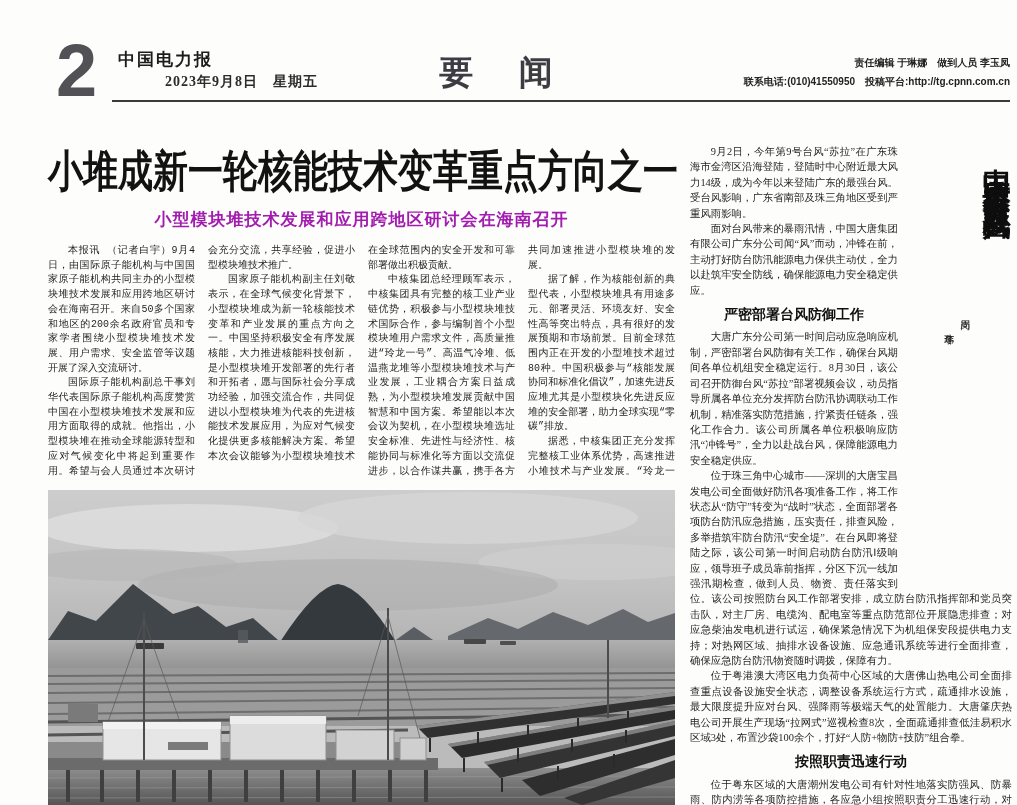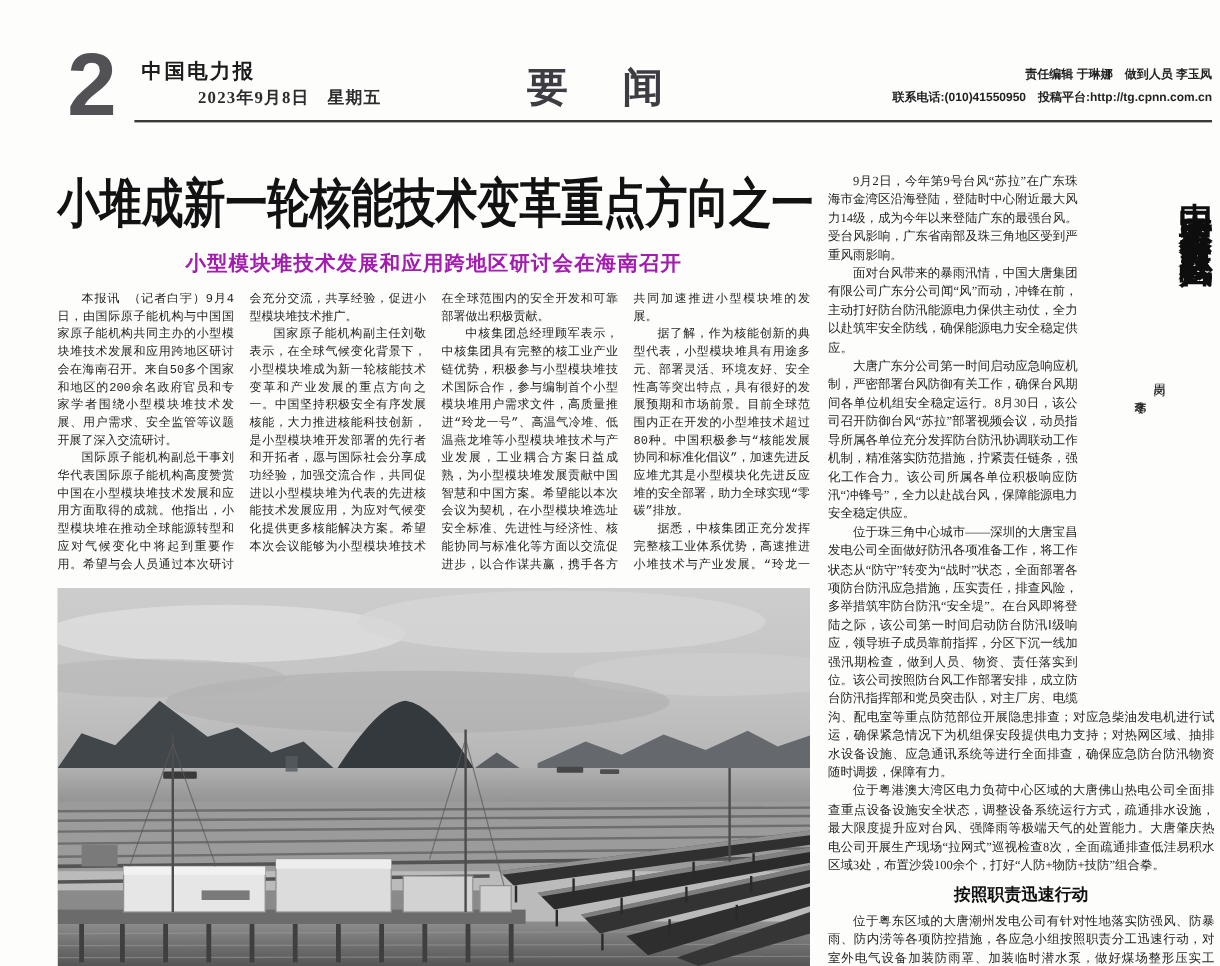--- a/index.html
+++ b/index.html
@@ -235,19 +235,20 @@
 <div class="side">
   <div class="v-box">
     <div class="v-headline">中国大唐广东公司全力以赴应战台风</div>
     <div class="v-byline">
       <div class="name1">周岗</div>
       <div class="name2">李冬玮</div>
     </div>
   </div>
   <p>9月2日，今年第9号台风“苏拉”在广东珠海市金湾区沿海登陆，登陆时中心附近最大风力14级，成为今年以来登陆广东的最强台风。受台风影响，广东省南部及珠三角地区受到严重风雨影响。</p>
   <p>面对台风带来的暴雨汛情，中国大唐集团有限公司广东分公司闻“风”而动，冲锋在前，主动打好防台防汛能源电力保供主动仗，全力以赴筑牢安全防线，确保能源电力安全稳定供应。</p>
+  <div class="side-section-title">严密部署台风防御工作</div>
   <p>大唐广东分公司第一时间启动应急响应机制，严密部署台风防御有关工作，确保台风期间各单位机组安全稳定运行。8月30日，该公司召开防御台风“苏拉”部署视频会议，动员指导所属各单位充分发挥防台防汛协调联动工作机制，精准落实防范措施，拧紧责任链条，强化工作合力。该公司所属各单位积极响应防汛“冲锋号”，全力以赴战台风，保障能源电力安全稳定供应。</p>
   <p>位于珠三角中心城市——深圳的大唐宝昌发电公司全面做好防汛各项准备工作，将工作状态从“防守”转变为“战时”状态，全面部署各项防台防汛应急措施，压实责任，排查风险，多举措筑牢防台防汛“安全堤”。在台风即将登陆之际，该公司第一时间启动防台防汛Ⅰ级响应，领导班子成员靠前指挥，分区下沉一线加强汛期检查，做到人员、物资、责任落实到位。该公司按照防台风工作部署安排，成立防台防汛指挥部和党员突击队，对主厂房、电缆沟、配电室等重点防范部位开展隐患排查；对应急柴油发电机进行试运，确保紧急情况下为机组保安段提供电力支持；对热网区域、抽排水设备设施、应急通讯系统等进行全面排查，确保应急防台防汛物资随时调拨，保障有力。</p>
   <p>位于粤港澳大湾区电力负荷中心区域的大唐佛山热电公司全面排查重点设备设施安全状态，调整设备系统运行方式，疏通排水设施，最大限度提升应对台风、强降雨等极端天气的处置能力。大唐肇庆热电公司开展生产现场“拉网式”巡视检查8次，全面疏通排查低洼易积水区域3处，布置沙袋100余个，打好“人防+物防+技防”组合拳。</p>
   <div class="side-section-title">按照职责迅速行动</div>
   <p>位于粤东区域的大唐潮州发电公司有针对性地落实防强风、防暴雨、防内涝等各项防控措施，各应急小组按照职责分工迅速行动，对室外电气设备加装防雨罩、加装临时潜水泵，做好煤场整形压实工作，做到“检查全覆盖，防御无死角”。大唐汕头新能源公司第一时间下发《关于明确汕门海风场防范“苏拉”期间生产值班值守及应急注意事项的通知》，科学合理安排值班值守人员；加强海风场开关站内设施设备巡视检查，提前做好立杆、围墙、门窗、楼顶通信设备加固处理，做好排涝、照明、通讯等应急装备和检修器具的储备；安排海上作业船只提前回港避风，切实保障防台措施落实到位。9月1日，该公司完成发电量565.92万千瓦时，实现日利用小时23.1小时，创今年三季度单日发电量新高。</p>
 
 </div>
 
 </body></html>

